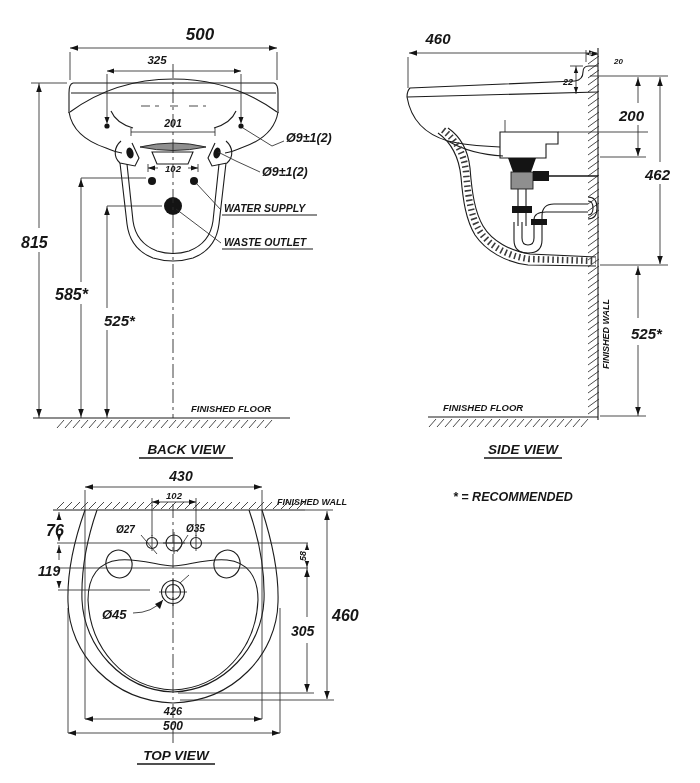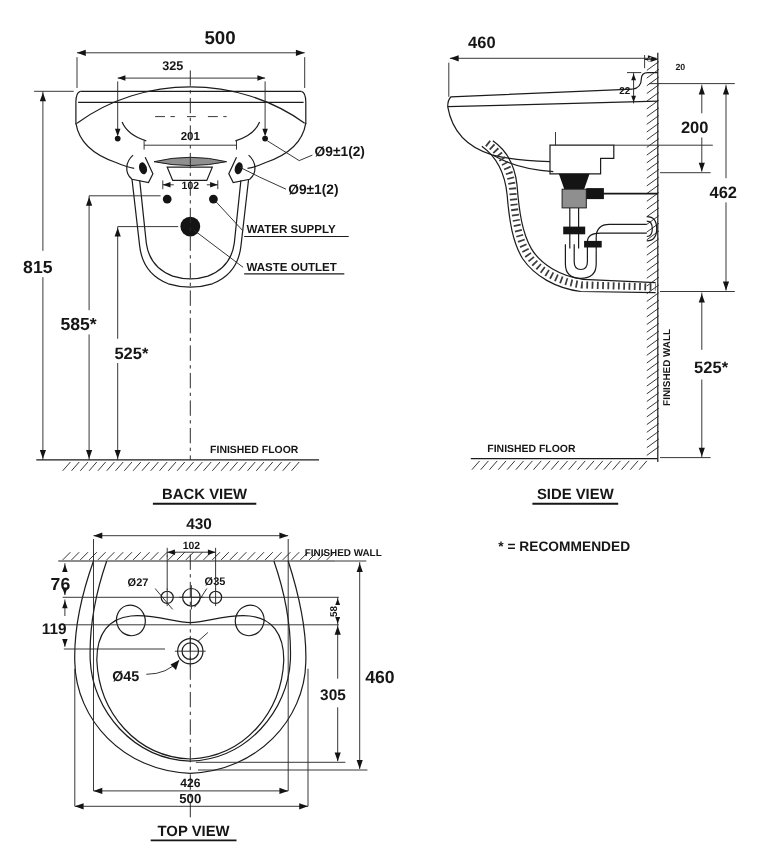--- a/index.html
+++ b/index.html
@@ -1,16 +1,16 @@
 <!DOCTYPE html>
 <html><head>
 <meta charset="utf-8">
 <style>
   html,body{margin:0;padding:0;background:#ffffff;}
-  .stage{position:relative;width:700px;height:783px;background:#ffffff;overflow:hidden;}
+  .stage{position:relative;width:700px;height:783px;background:#ffffff;overflow:hidden;font-style:italic;}
   svg text{font-family:"Liberation Sans","DejaVu Sans",sans-serif;font-weight:700;fill:#161616;}
   .ln{stroke:#1c1c1c;stroke-width:1.1;fill:none;}
   .thin{stroke:#2a2a2a;stroke-width:0.85;fill:none;}
   .thick{stroke:#161616;stroke-width:1.7;fill:none;}
   .cl{stroke:#2a2a2a;stroke-width:0.9;fill:none;stroke-dasharray:14 4 3 4;}
   .fillk{fill:#141414;stroke:none;}
   .gray{fill:#8f8f8f;stroke:#1c1c1c;stroke-width:0.9;}
   .hatchband{stroke:#3c3c3c;stroke-width:6.5;fill:none;stroke-dasharray:1.6 3.2;}
 </style>
 </head>

